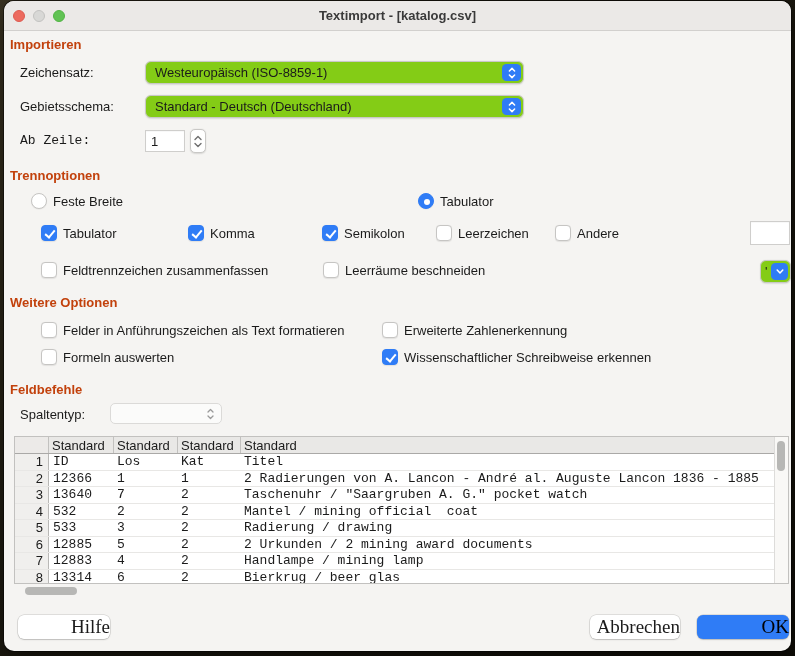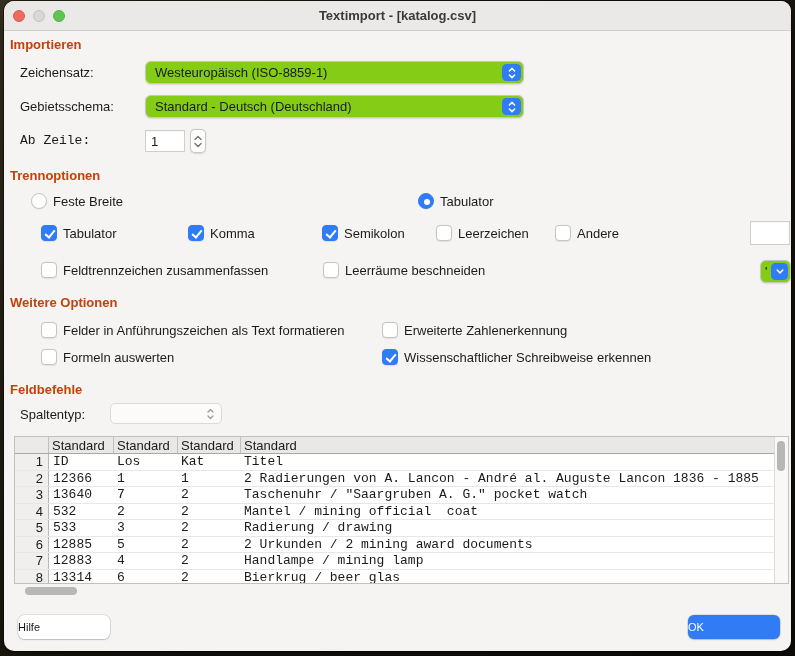--- a/index.html
+++ b/index.html
@@ -106,24 +106,25 @@
   }
   .trow .c1{width:65px;padding-left:4px;} .trow .c2{width:64px;padding-left:3px;}
   .trow .c3{width:63px;padding-left:3px;} .trow .c4{flex:1;padding-left:3px;}
   .vscroll{width:13px;border-left:1px solid #dddcda;background:#f9f8f6;position:relative;}
   .vthumb{position:absolute;left:2px;top:4px;width:8px;height:30px;border-radius:4px;background:#b7b7b5;}
   .hthumb{position:absolute;left:21px;top:586px;width:52px;height:8px;border-radius:4px;background:#b7b7b5;}
 
   
   .btn{
     position:absolute;height:24px;border-radius:6px;background:#fff;color:#1b1b1b;
-    text-align:left;line-height:24px;font-size:11px;
+    text-align:right;line-height:24px;font-size:19px;
     box-shadow:0 0 0 .5px rgba(0,0,0,.18), 0 1px 1.5px rgba(0,0,0,.15);
-  }
-  .btn.primary{background:#2f7cf6;color:#ffffff;}
+    font-family:Liberation Serif, serif;
+  }
+  .btn.primary{background:#2f7cf6;color:#000000;margin-left:9px;}
 </style>
 </head>
 <body>
 
 <div class="dialog">
 
   <div class="titlebar">
     <div class="light light-close"></div>
     <div class="light light-min"></div>
     <div class="light light-zoom"></div>
@@ -294,15 +295,16 @@
           </div>
         </div>
     </div>
     <div class="vscroll">
       <div class="vthumb"></div>
     </div>
   </div>
   <div class="hthumb"></div>
 
   <div class="btn" style="left:14px;top:614px;width:92px;">Hilfe</div>
+  <div class="btn" style="left:586px;top:614px;width:90px;">Abbrechen</div>
   <div class="btn primary" style="left:684px;top:614px;width:92px;">OK</div>
 
 </div>
 
 </body></html>

